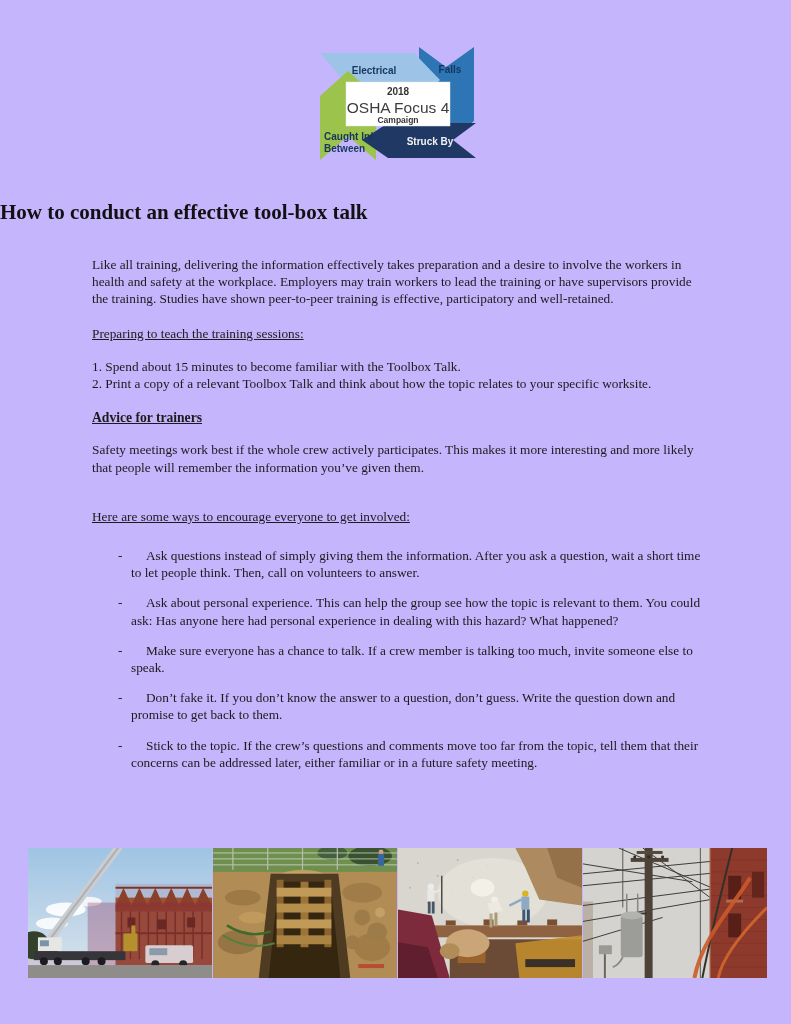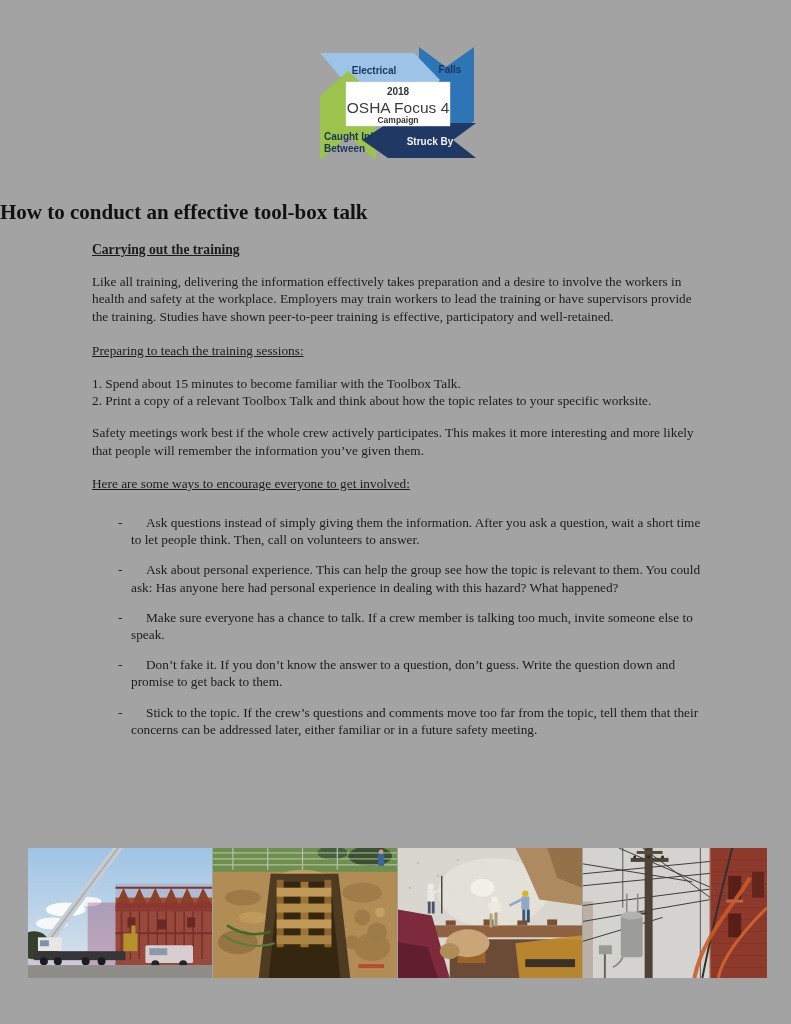--- a/index.html
+++ b/index.html
@@ -1,17 +1,17 @@
 <!DOCTYPE html>
 <html><head>
 <meta charset="utf-8">
 <style>
   html,body { margin:0; padding:0; background:#ffffff; }
   .page {
-    position:relative; width:791px; height:1024px; background:#a3a3a3;
+    position:relative; width:791px; height:1024px; background:#c4b5fd;
     font-family:"Liberation Serif", serif; color:#1b1b1b; overflow:hidden;
   }
   .logo { position:absolute; left:317px; top:44px; width:162px; height:118px; }
   .logo svg { width:100%; height:100%; display:block; }
   .logo text { font-family:"Liberation Sans", sans-serif; }
   .arrow-label { font-size:10px; font-weight:bold; fill:#17365c; }
   .arrow-label-light { font-size:10px; font-weight:bold; fill:#f0f2f5; }
   .logo-year { font-size:10px; font-weight:bold; fill:#343434; }
   .logo-main { font-size:15.5px; fill:#3d3d3d; }
   .logo-sub { font-size:8.5px; font-weight:bold; fill:#343434; }
@@ -25,21 +25,21 @@
     font-size:13.3px; line-height:17.2px;
   }
   .h { font-weight:normal; }
   .hb { font-weight:bold; text-decoration:underline; font-size:13.6px; }
   .hu { text-decoration:underline; }
   .p1 { margin:15px 0 12px; }
   .h-prep { margin:17px 0 0; }
   .steps { margin:16px 0 0; }
   .h-adv { margin:17px 0 0; }
   .p2 { margin:15px 0 8px; }
-  .h-inv { margin:16px 0 0; }
+  .h-inv { margin:32px 0 0; }
   .bullets { margin:22px 0 0; }
   .bullet { display:flex; padding-left:26px; }
   .bullet + .bullet { margin-top:13px; }
   .dash { width:13px; flex:none; }
   .btext { display:block; flex:1; text-indent:15px; }
 
   .photos {
     position:absolute; left:28px; top:848px; width:740px; height:130px;
     display:flex; gap:1px;
   }
@@ -71,29 +71,29 @@
       <text x="7" y="108" class="arrow-label">Between</text>
       <text x="81" y="51" text-anchor="middle" class="logo-year">2018</text>
       <text x="81" y="69" text-anchor="middle" class="logo-main">OSHA Focus 4</text>
       <text x="81" y="79" text-anchor="middle" class="logo-sub">Campaign</text>
     </svg>
   </div>
 
   <h1 class="doc-title">How to conduct an effective tool-box talk</h1>
 
   <div class="content">
-    <div class="h hb">Carrying out the training</div>
     <p class="p1">Like all training, delivering the information effectively takes preparation and a desire to involve the workers in health and safety at the workplace. Employers may train workers to lead the training or have supervisors provide the training. Studies have shown peer-to-peer training is effective, participatory and well-retained.</p>
 
     <div class="h hu h-prep">Preparing to teach the training sessions:</div>
     <div class="steps">
       <div>1. Spend about 15 minutes to become familiar with the Toolbox Talk.</div>
       <div>2. Print a copy of a relevant Toolbox Talk and think about how the topic relates to your specific worksite.</div>
     </div>
 
+    <div class="h hb h-adv">Advice for trainers</div>
     <p class="p2">Safety meetings work best if the whole crew actively participates. This makes it more interesting and more likely that people will remember the information you’ve given them.</p>
 
     <div class="h hu h-inv">Here are some ways to encourage everyone to get involved:</div>
 
     <div class="bullets">
       <div class="bullet">
         <span class="dash">-</span>
         <span class="btext">Ask questions instead of simply giving them the information. After you ask a question, wait a short time to let people think. Then, call on volunteers to answer.</span>
       </div>
       <div class="bullet">

